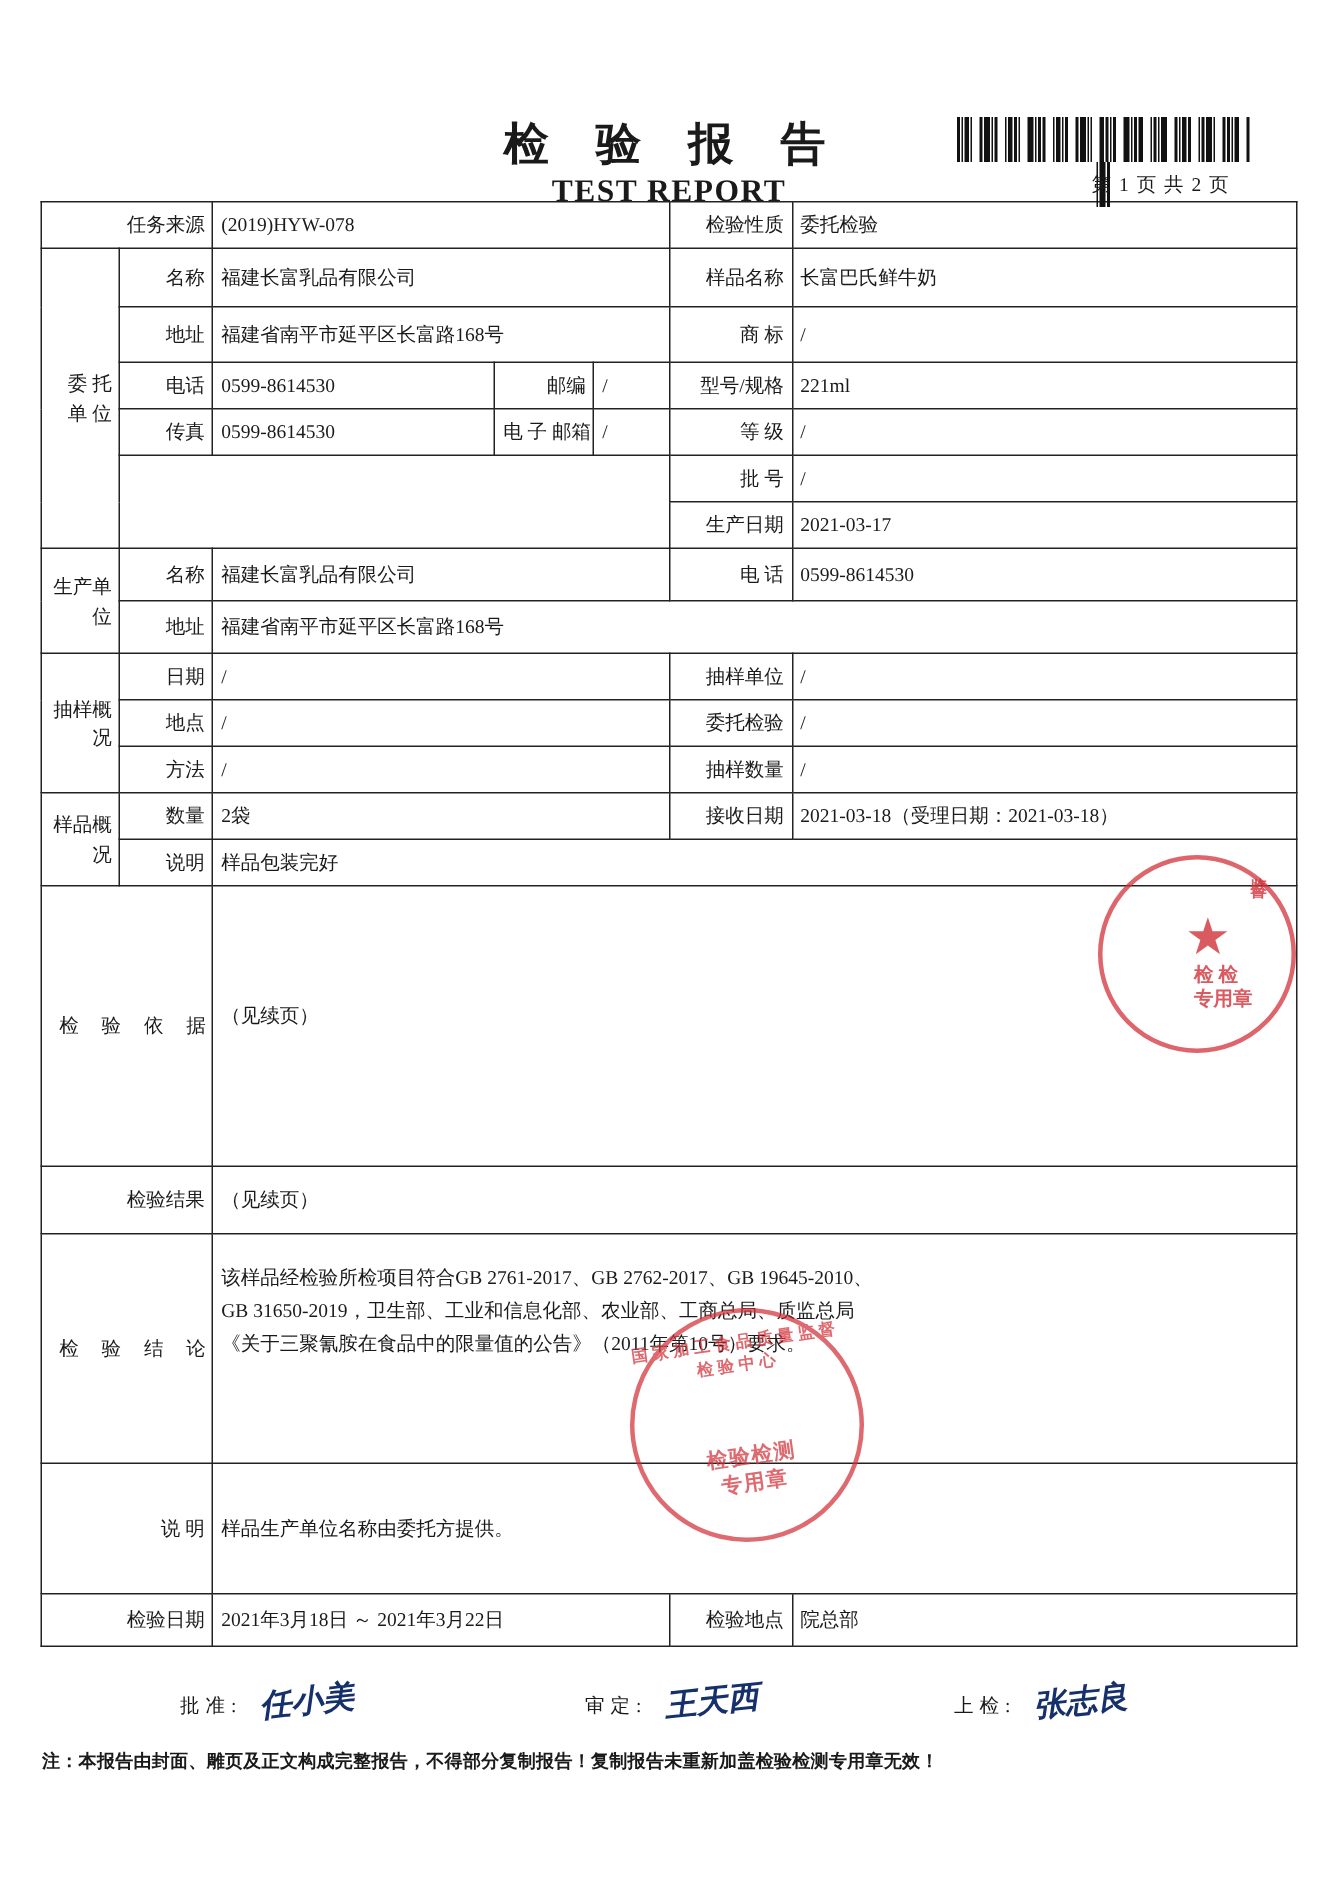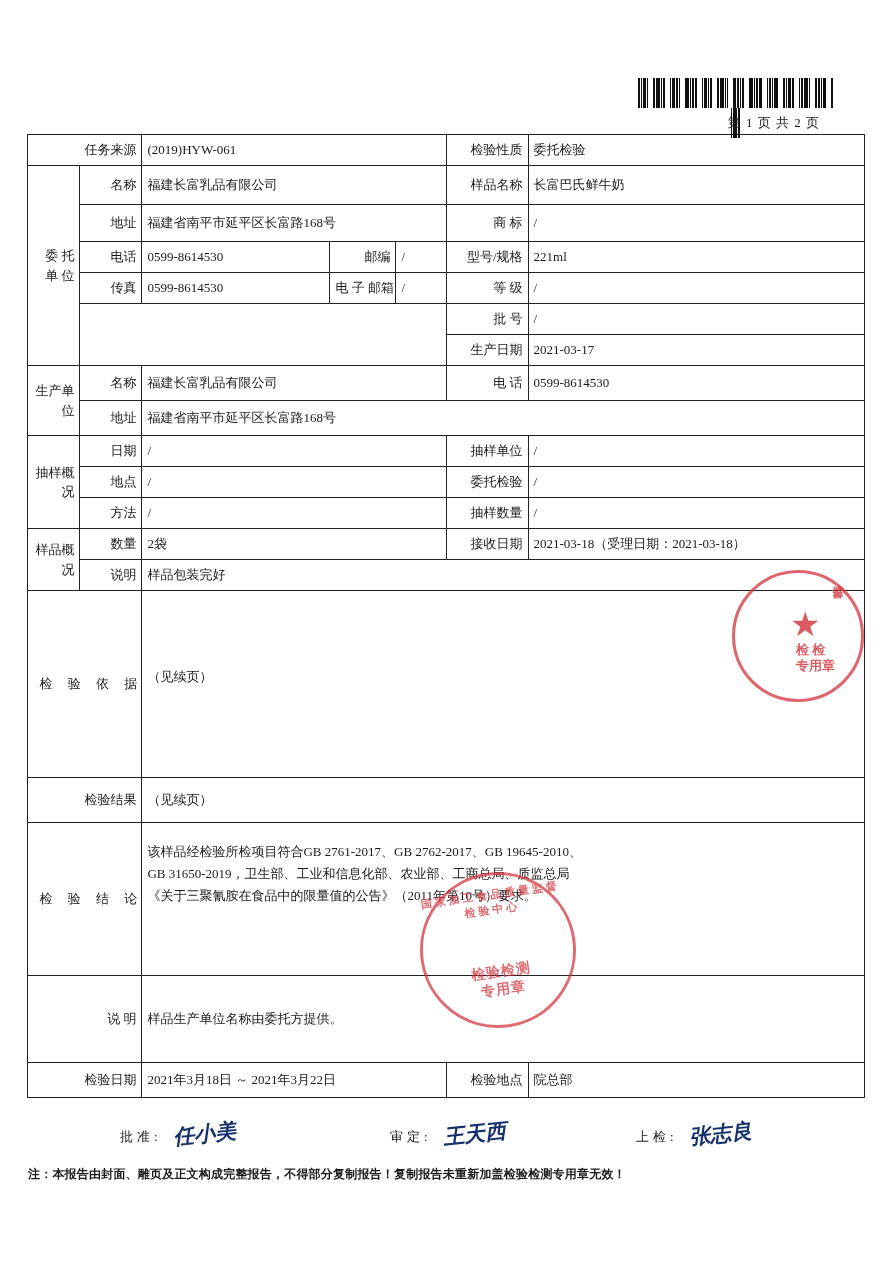--- a/index.html
+++ b/index.html
@@ -213,20 +213,22 @@
   }
 </style>
 </head>
 <body>
 
 <div class="page">
 
   <div class="header">
 
     <div class="title-row">
+      <div class="title-cn">检 验 报 告</div>
+      <div class="title-en">TEST REPORT</div>
 
       <div class="barcode">
         <i style="width:2px"></i><i style="width:1px"></i><i style="width:3px"></i><i style="width:1px"></i>
         <i style="width:2px"></i><i style="width:4px"></i><i style="width:1px"></i><i style="width:2px"></i>
         <i style="width:1px"></i><i style="width:3px"></i><i style="width:2px"></i><i style="width:1px"></i>
         <i style="width:4px"></i><i style="width:1px"></i><i style="width:2px"></i><i style="width:2px"></i>
         <i style="width:1px"></i><i style="width:3px"></i><i style="width:1px"></i><i style="width:2px"></i>
         <i style="width:2px"></i><i style="width:4px"></i><i style="width:1px"></i><i style="width:1px"></i>
         <i style="width:3px"></i><i style="width:2px"></i><i style="width:1px"></i><i style="width:2px"></i>
         <i style="width:4px"></i><i style="width:1px"></i><i style="width:2px"></i><i style="width:3px"></i>
@@ -248,21 +250,21 @@
       <col style="width:188px">
       <col style="width:66px">
       <col style="width:50px">
       <col style="width:82px">
       <col style="width:336px">
     </colgroup>
 
     <tbody>
         <tr>
       <td class="lbl" colspan="2">任务来源</td>
-      <td class="val" colspan="3">(2019)HYW-061</td>
+      <td class="val" colspan="3">(2019)HYW-078</td>
       <td class="lbl">检验性质</td>
       <td class="val">委托检验</td>
     </tr>
 
     <tr>
       <td class="rot" rowspan="6" style="height:120px">
         <span>委 托 单 位</span>
       </td>
       <td class="lbl">名称</td>
       <td class="val" colspan="3" style="height:34px">福建长富乳品有限公司</td>

